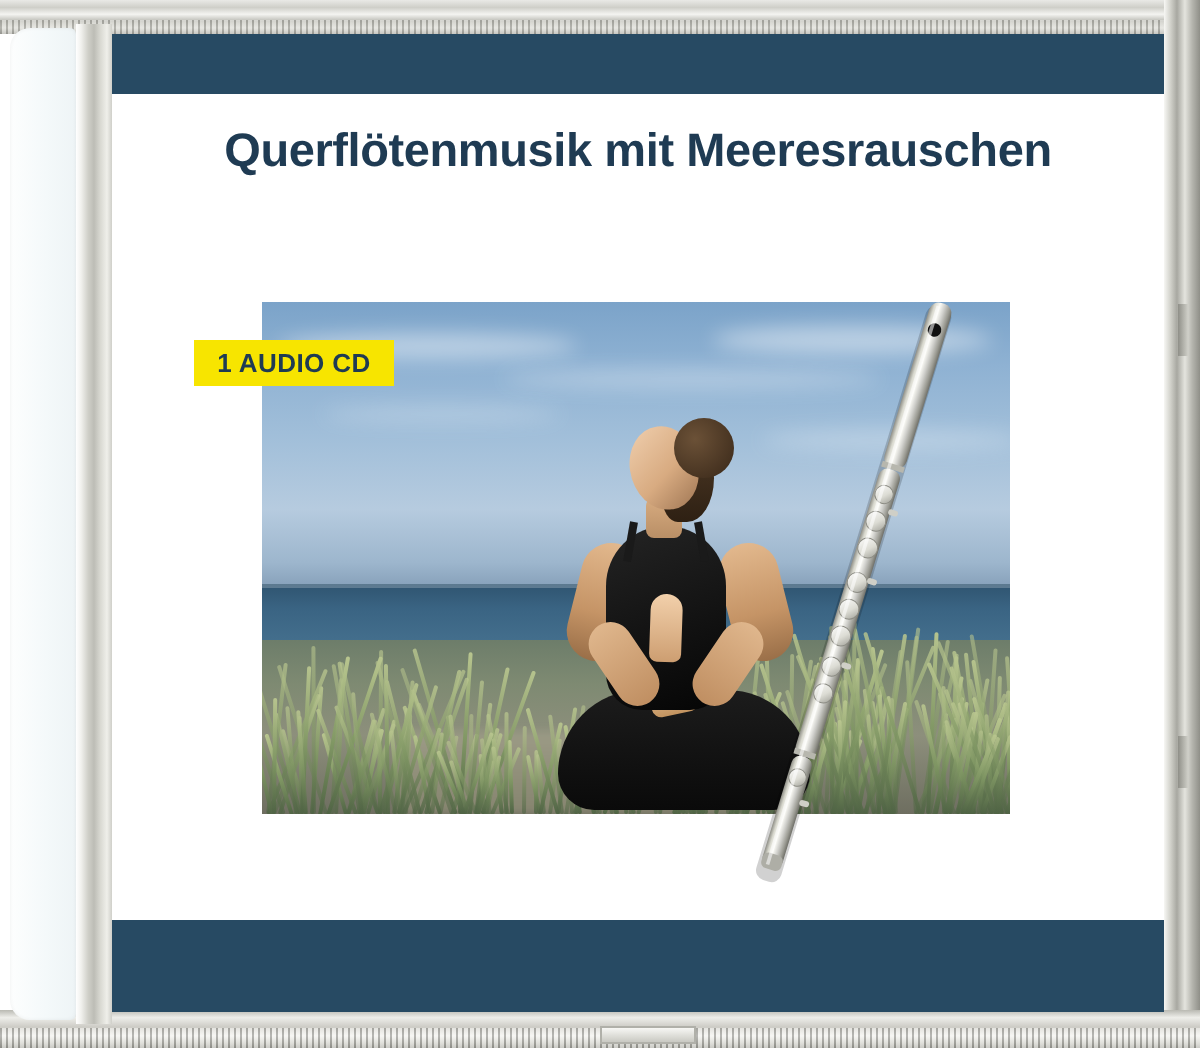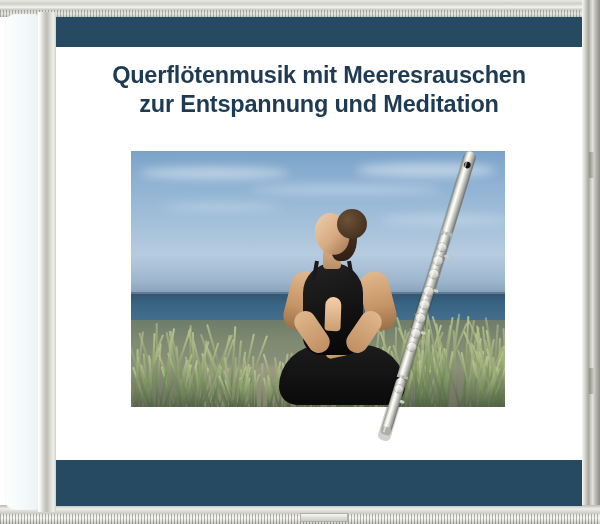--- a/index.html
+++ b/index.html
@@ -340,21 +340,20 @@
     <div class="hinge"></div>
   </div>
 
   <div class="cover">
 
     <div class="band band-top"></div>
     <div class="band band-bottom"></div>
 
     <div class="title-block">
       <span class="title-line">Querflötenmusik mit Meeresrauschen</span>
-      <span class="title-line">zur Entspannung und Meditation</span>
     </div>
 
     <div class="photo">
       <div class="sky"></div>
       <div class="cloud c1"></div>
       <div class="cloud c2"></div>
       <div class="cloud c3"></div>
       <div class="cloud c4"></div>
       <div class="cloud c5"></div>
       <div class="sea"></div>
@@ -711,16 +710,17 @@
           <rect x="0.4" y="237" width="10.4" height="58" rx="4.5" fill="url(#fluteBody)"></rect>
           <circle cx="5.5" cy="248" r="4.4" fill="url(#keyGrad)" stroke="#8c8c84" stroke-width="0.5"></circle>
           <rect x="10" y="258" width="5" height="3" rx="1.5" fill="#cfcfc7"></rect>
           <rect x="0.4" y="288" width="10.4" height="8" rx="3" fill="#aeaea6"></rect>
 
           <rect x="3" y="2" width="1.8" height="292" fill="rgba(255,255,255,0.55)"></rect>
         </g>
       </svg>
     </div>
 
+    <div class="badge">1 AUDIO CD</div>
 
 
   </div>
 </div>
 
 </body></html>

